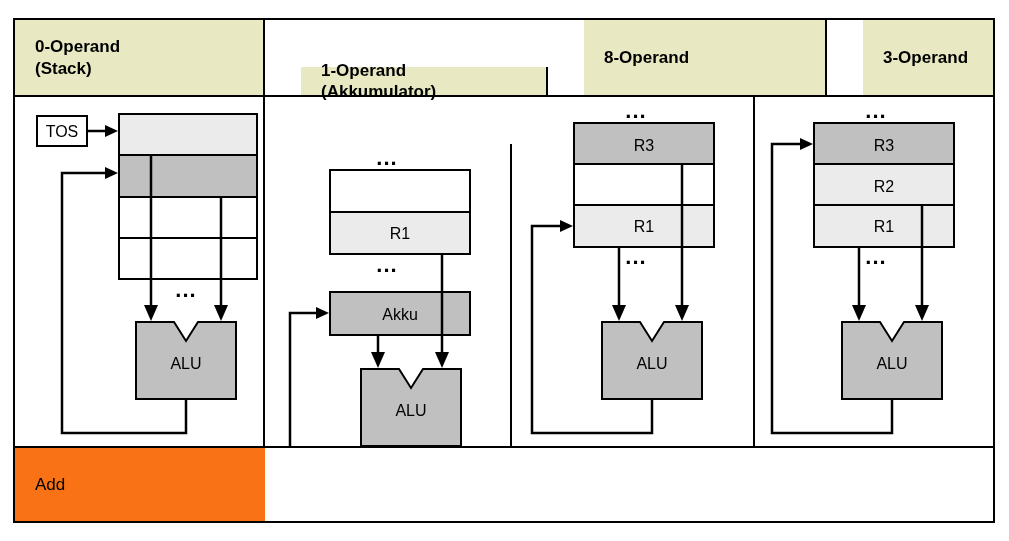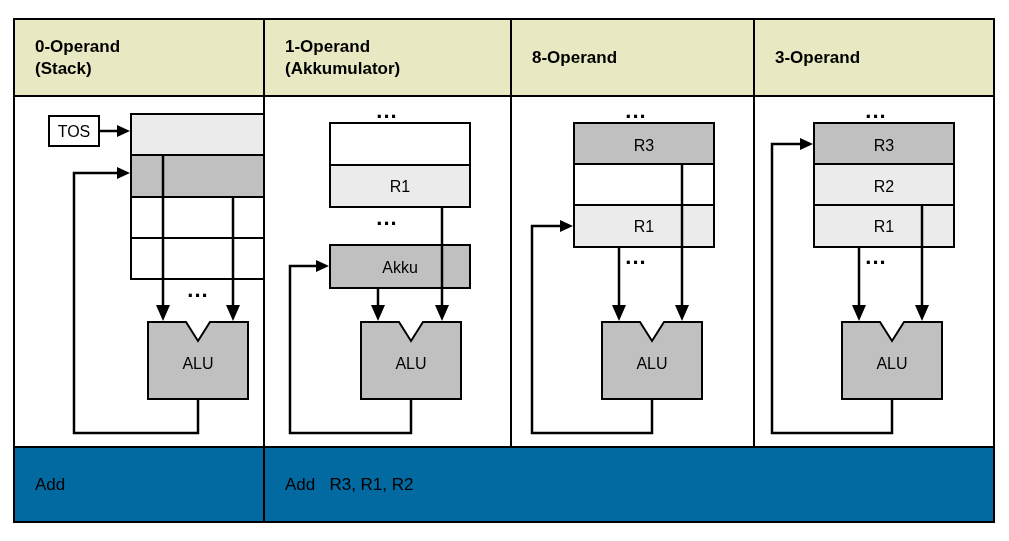--- a/index.html
+++ b/index.html
@@ -27,59 +27,60 @@
     border: 2px solid #000;
     box-sizing: border-box;
     display: flex;
     flex-direction: column;
   }
   .header-row {
     display: flex;
     height: 75px;
     border-bottom: 2px solid #000;
     flex: 0 0 75px;
+    gap: 36px;
   }
   .body-row {
     display: flex;
     flex: 1 1 auto;
     border-bottom: 2px solid #000;
     min-height: 0;
   }
   .footer-row {
     display: flex;
     flex: 0 0 73px;
     height: 73px;
   }
   .cell {
     box-sizing: border-box;
     border-right: 2px solid #000;
     position: relative;
   }
   .cell:last-child { border-right: none; }
 
-  .c1 { flex: 0 0 250px; padding-left: 12px; }
-  .c2 { flex: 0 0 247px; }
+  .c1 { flex: 0 0 250px; }
+  .c2 { flex: 0 0 247px; margin-top: 47px; }
   .c3 { flex: 0 0 243px; }
   .c4 { flex: 1 1 auto; }
 
   .header-cell {
     background: #e8e8c3;
     display: flex;
     align-items: center;
     padding-left: 20px;
   }
   .header-title {
     font-weight: bold;
     font-size: 17px;
     color: #000;
     line-height: 1.25;
     white-space: pre-line;
   }
   .footer-cell {
-    background: #0369a1;
+    background: #f97316;
     display: flex;
     align-items: center;
     padding-left: 20px;
   }
   .footer-text {
     font-size: 17px;
     color: #000;
     white-space: pre;
   }
   .diagram-cell {
@@ -257,19 +258,16 @@
           <path d="M 137,302 L 137,336 L 17,336 L 17,47 L 47,47" fill="none" stroke="#000" stroke-width="2.5"></path>
           <polygon points="45,41 58,47 45,53" fill="#000"></polygon>
         </svg>
       </div>
     </div>
 
     <div class="footer-row">
       <div class="cell c1 footer-cell">
         <span class="footer-text">Add</span>
       </div>
-      <div class="cell c4 footer-cell">
-        <span class="footer-text">Add   R3, R1, R2</span>
-      </div>
     </div>
 
   </div>
 </div>
 
 </body></html>

